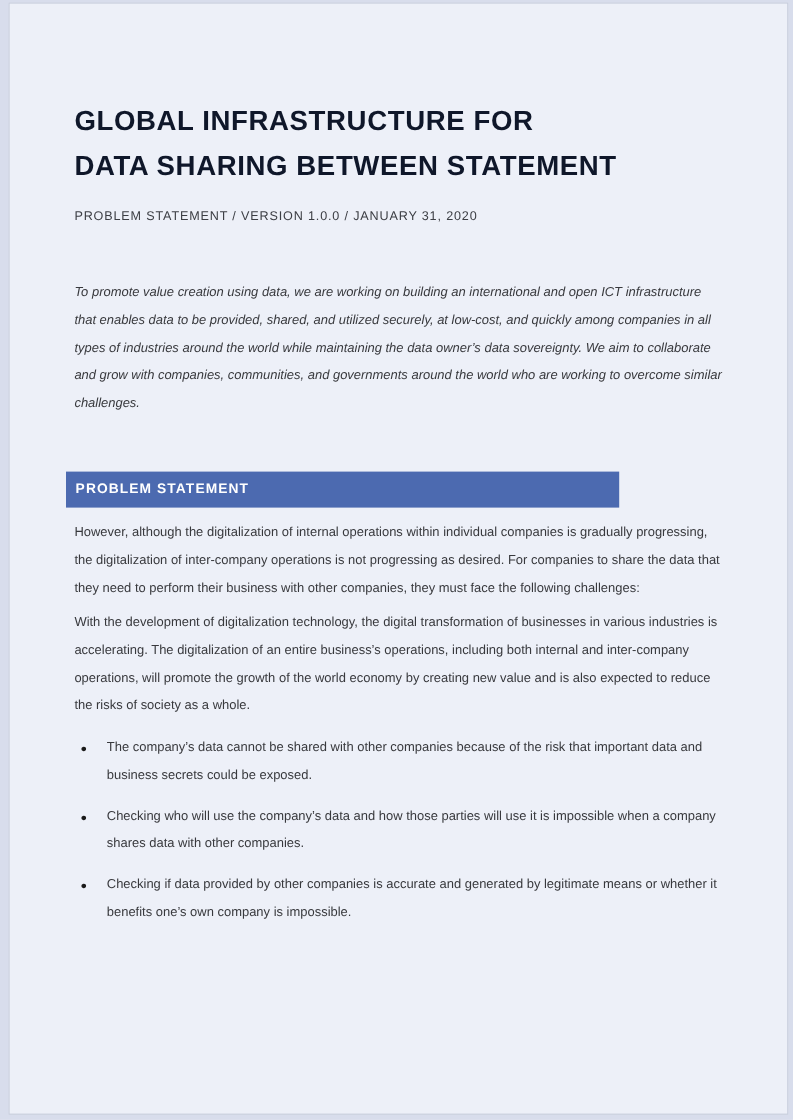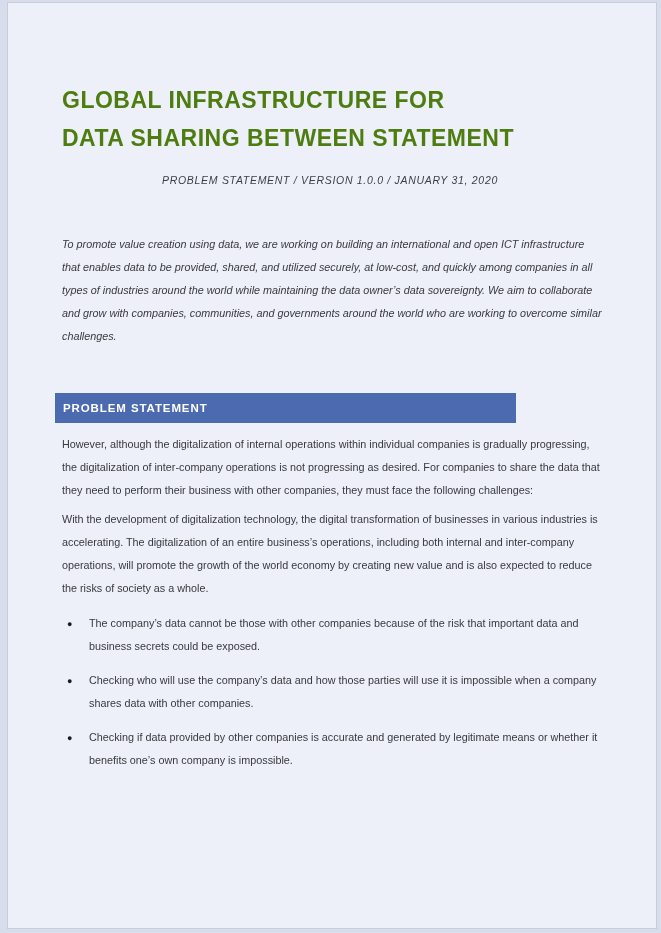--- a/index.html
+++ b/index.html
@@ -19,33 +19,32 @@
     height: 927px;
     background: #edf0f8;
     border: 1px solid #c7cddd;
     box-sizing: border-box;
     overflow: hidden;
   }
   .title {
     margin: 78px 40px 0 54px;
     font-size: 23px;
     font-weight: 700;
-    color: #4d7c0f;
+    color: #0f172a;
     line-height: 38px;
     letter-spacing: 0.5px;
   }
   .title .tl { display: block; }
   .subtitle {
     margin: 16px 58px 0 54px;
-    text-align: center;
+    text-align: left;
     font-size: 10.5px;
     color: #3c3e44;
     letter-spacing: 0.7px;
     line-height: 14px;
-    font-style: italic;
   }
   .intro {
     margin: 46px 52px 0 54px;
     font-size: 10.8px;
     color: #38393d;
     line-height: 23px;
     font-style: italic;
   }
   .banner {
     margin: 45px 0 0 47px;
@@ -110,21 +109,21 @@
     <span class="banner-text">PROBLEM STATEMENT</span>
   </div>
 
   <p class="body-p">However, although the digitalization of internal operations within individual companies is gradually progressing, the digitalization of inter-company operations is not progressing as desired. For companies to share the data that they need to perform their business with other companies, they must face the following challenges:</p>
 
   <p class="body-p first">With the development of digitalization technology, the digital transformation of businesses in various industries is accelerating. The digitalization of an entire business’s operations, including both internal and inter-company operations, will promote the growth of the world economy by creating new value and is also expected to reduce the risks of society as a whole.</p>
 
   <ul class="bullets">
     <li>
       <span class="marker">●</span>
-      <span>The company’s data cannot be those with other companies because of the risk that important data and business secrets could be exposed.</span>
+      <span>The company’s data cannot be shared with other companies because of the risk that important data and business secrets could be exposed.</span>
     </li>
     <li>
       <span class="marker">●</span>
       <span>Checking who will use the company’s data and how those parties will use it is impossible when a company shares data with other companies.</span>
     </li>
     <li>
       <span class="marker">●</span>
       <span>Checking if data provided by other companies is accurate and generated by legitimate means or whether it benefits one’s own company is impossible.</span>
     </li>
   </ul>

